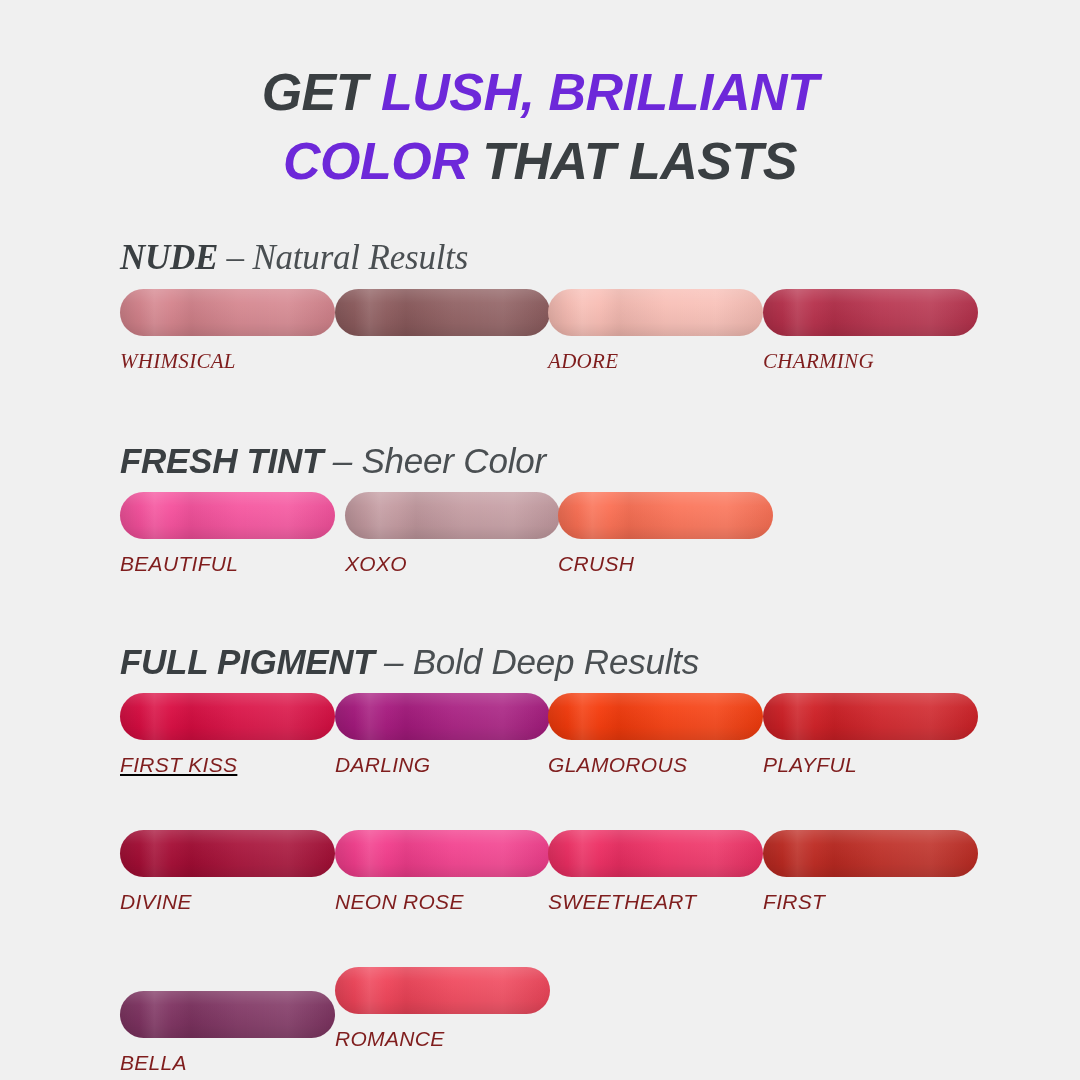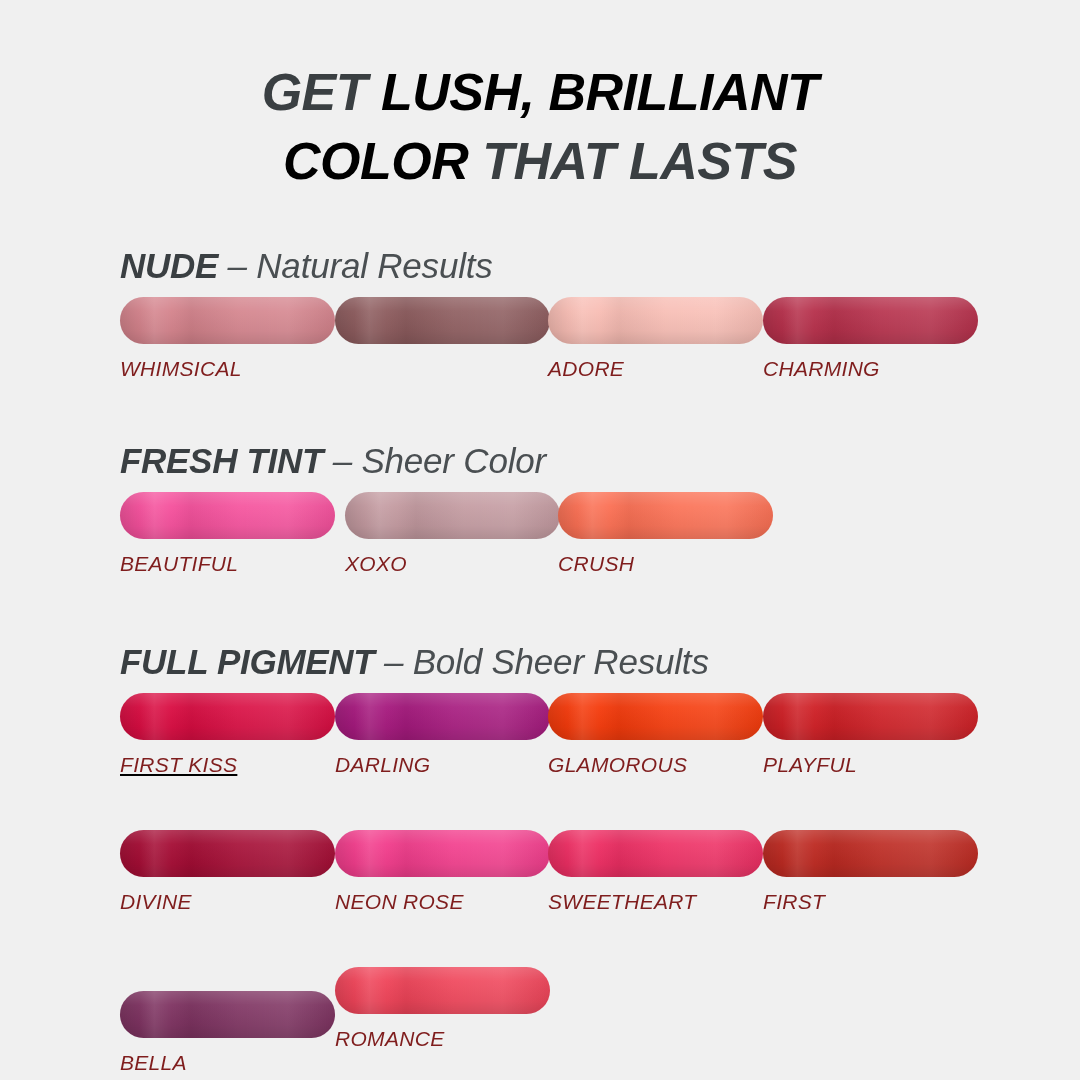--- a/index.html
+++ b/index.html
@@ -27,21 +27,21 @@
     width: 1080px;
     text-align: center;
     font-weight: bold;
     font-style: italic;
     font-size: 52px;
     line-height: 1.32;
     letter-spacing: -0.5px;
     color: #3a3f42;
     white-space: nowrap;
   }
-  .headline .accent { color: #000000; }
+  .headline .accent { color: #6d28d9; }
   .headline-line { display: block; }
 
   
   .section { position: absolute; left: 120px; width: 900px; }
 
   .section-heading {
     white-space: nowrap;
     margin-bottom: 14px;
     line-height: 1;
   }
@@ -121,21 +121,21 @@
 <body>
 
 <div class="page">
 
   <h1 class="headline">
     <span class="headline-line"><span>GET </span><span class="accent">LUSH, BRILLIANT</span></span>
     <span class="headline-line"><span class="accent">COLOR</span><span> THAT LASTS</span></span>
   </h1>
 
   <div id="sections-host">
-      <div class="section" style="top: 248px;">
+      <div class="section" style="top: 240px; font-family: Liberation Serif, serif;">
         <div class="section-heading"><span class="cat">NUDE</span><span class="desc"> – Natural Results</span></div>
         <div class="swatch-row">
           <div class="swatch-cell" style="margin-left: 0px;">
             <div class="swatch-chip" style="background: rgb(212, 131, 140);"></div>
             <div class="swatch-label">WHIMSICAL</div>
           </div>
           <div class="swatch-cell" style="margin-left: 0px;">
             <div class="swatch-chip" style="background: rgb(141, 92, 94);"></div>
           </div>
           <div class="swatch-cell" style="margin-left: -2px;">
@@ -159,21 +159,21 @@
             <div class="swatch-chip" style="background: rgb(195, 154, 160);"></div>
             <div class="swatch-label">XOXO</div>
           </div>
           <div class="swatch-cell" style="margin-left: -2px;">
             <div class="swatch-chip" style="background: rgb(251, 112, 84);"></div>
             <div class="swatch-label">CRUSH</div>
           </div>
         </div>
       </div>
       <div class="section" style="top: 644px;">
-        <div class="section-heading"><span class="cat">FULL PIGMENT</span><span class="desc"> – Bold Sheer Results</span></div>
+        <div class="section-heading"><span class="cat">FULL PIGMENT</span><span class="desc"> – Bold Deep Results</span></div>
         <div class="swatch-row">
           <div class="swatch-cell" style="margin-left: 0px; text-decoration: underline;">
             <div class="swatch-chip" style="background: rgb(217, 13, 66);"></div>
             <div class="swatch-label">FIRST KISS</div>
           </div>
           <div class="swatch-cell" style="margin-left: 0px;">
             <div class="swatch-chip" style="background: rgb(166, 26, 126);"></div>
             <div class="swatch-label">DARLING</div>
           </div>
           <div class="swatch-cell" style="margin-left: -2px;">

